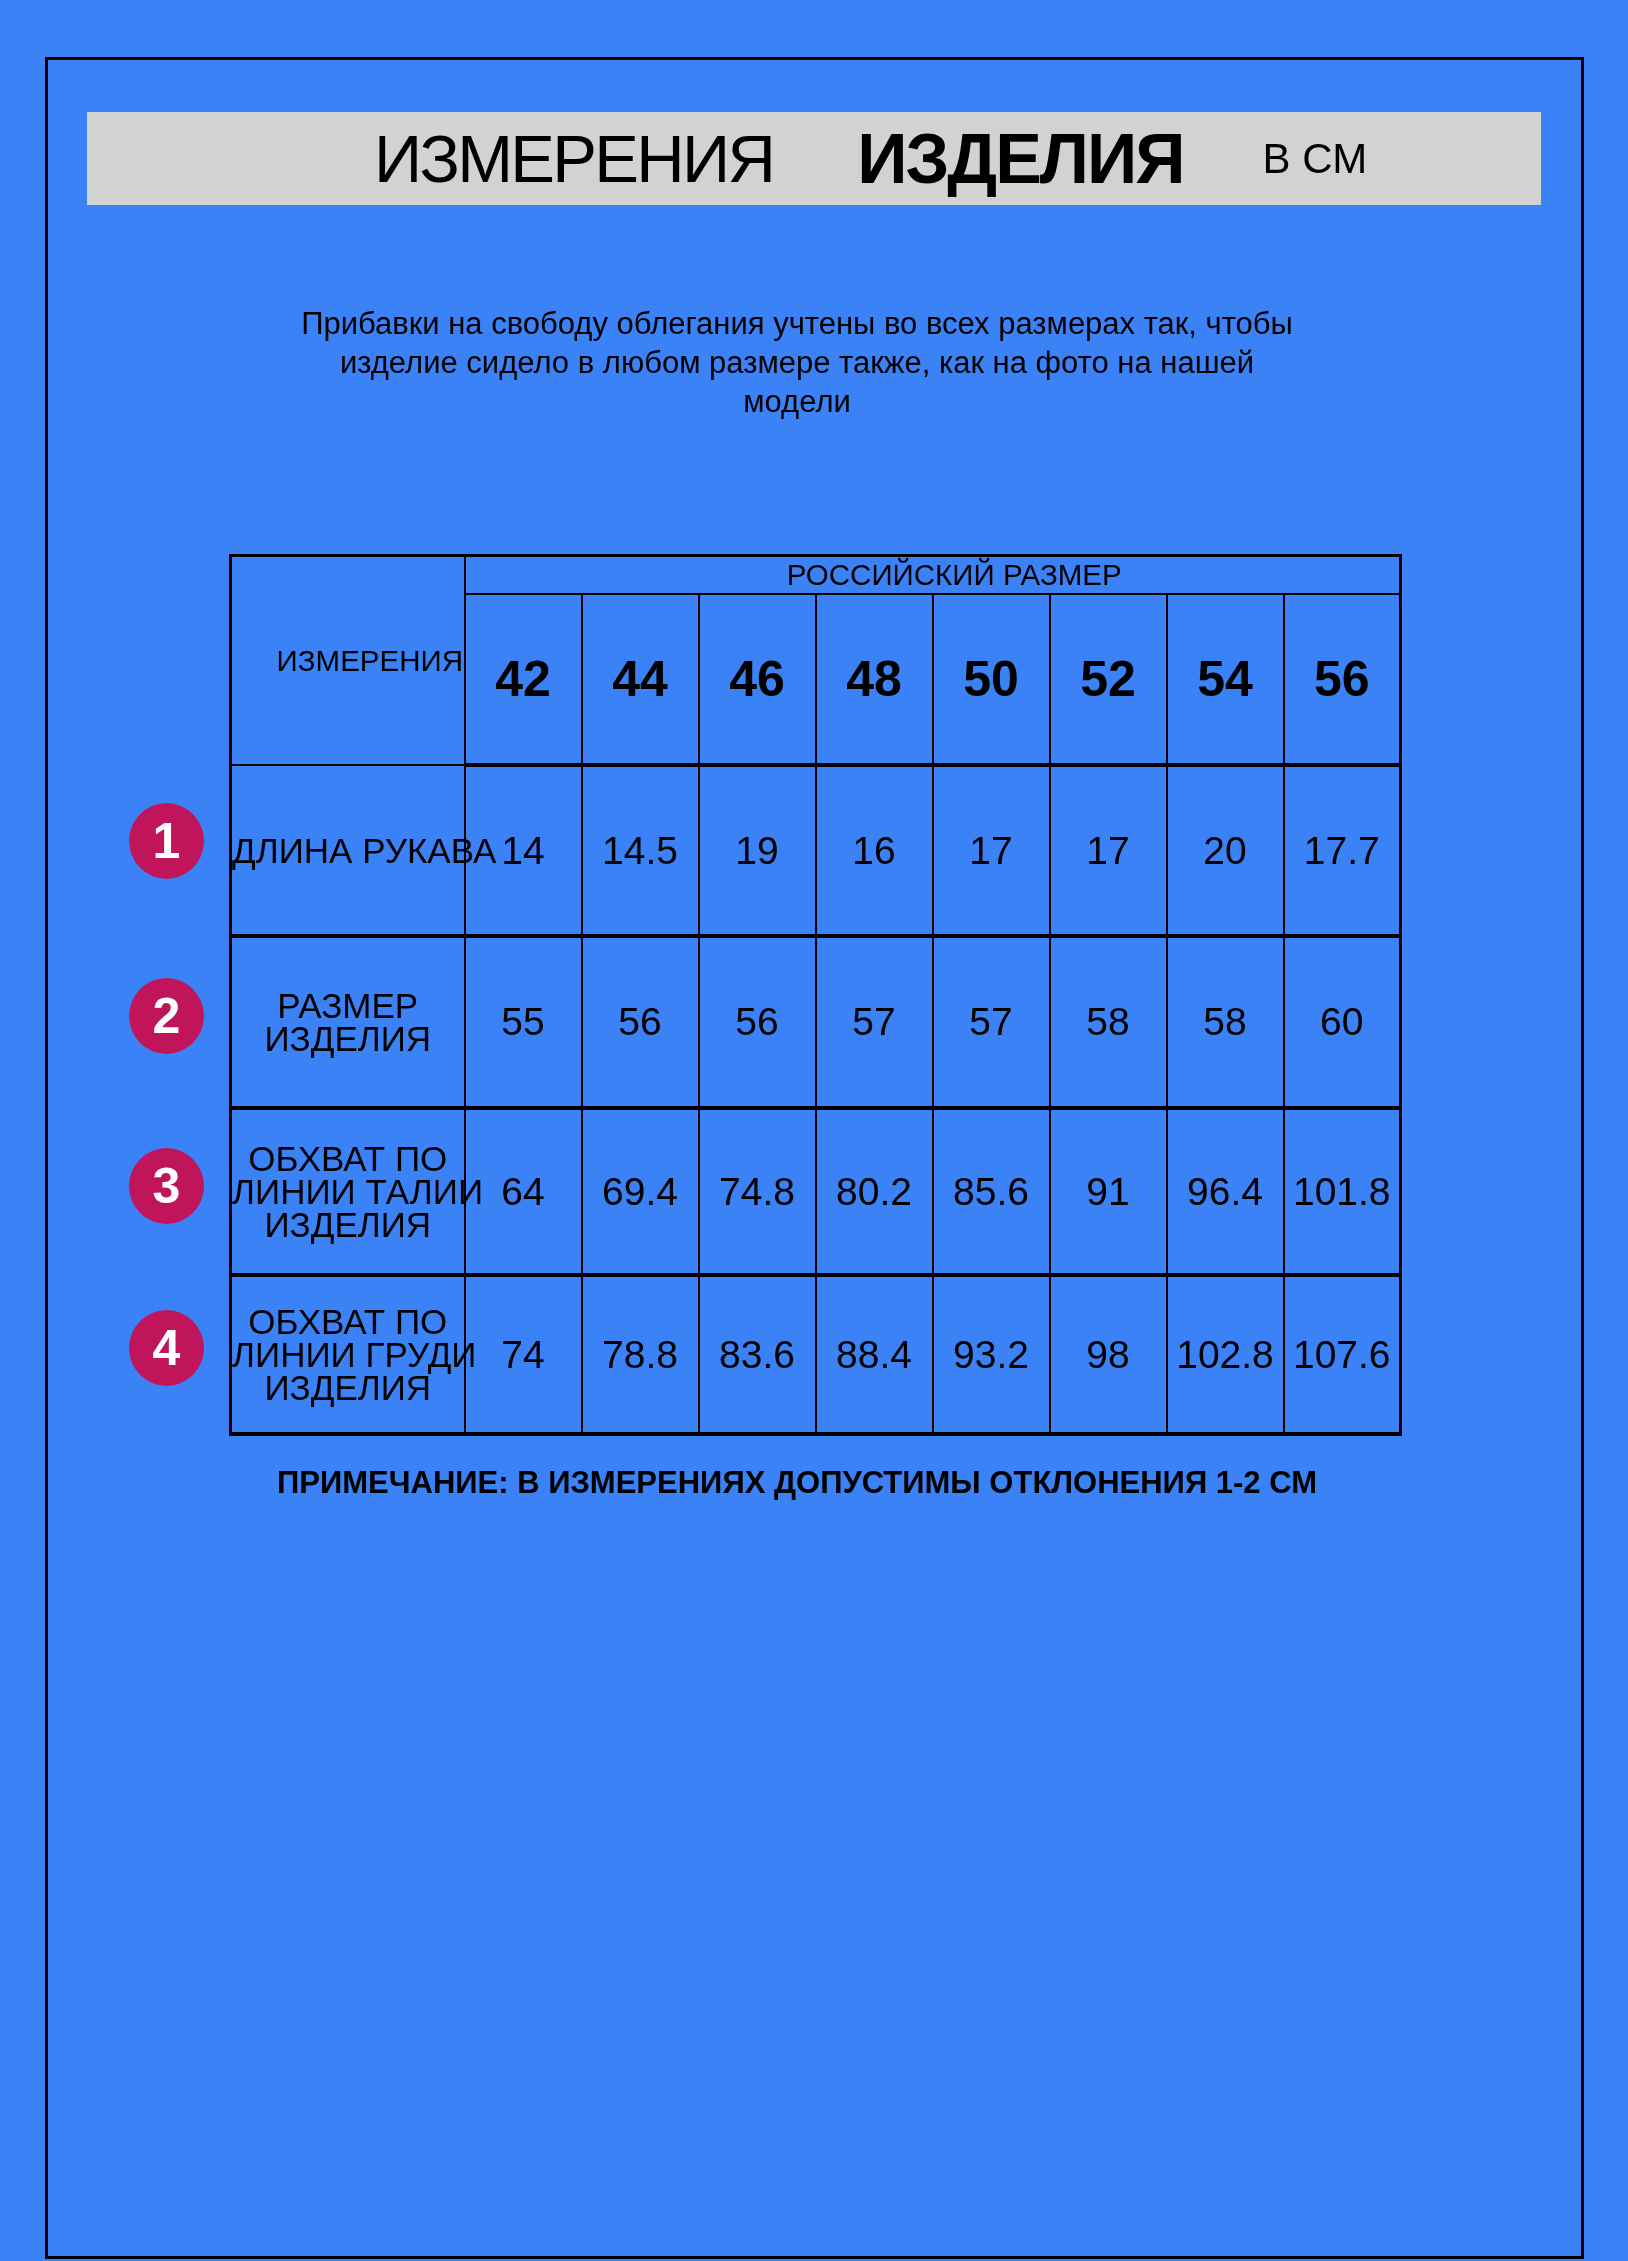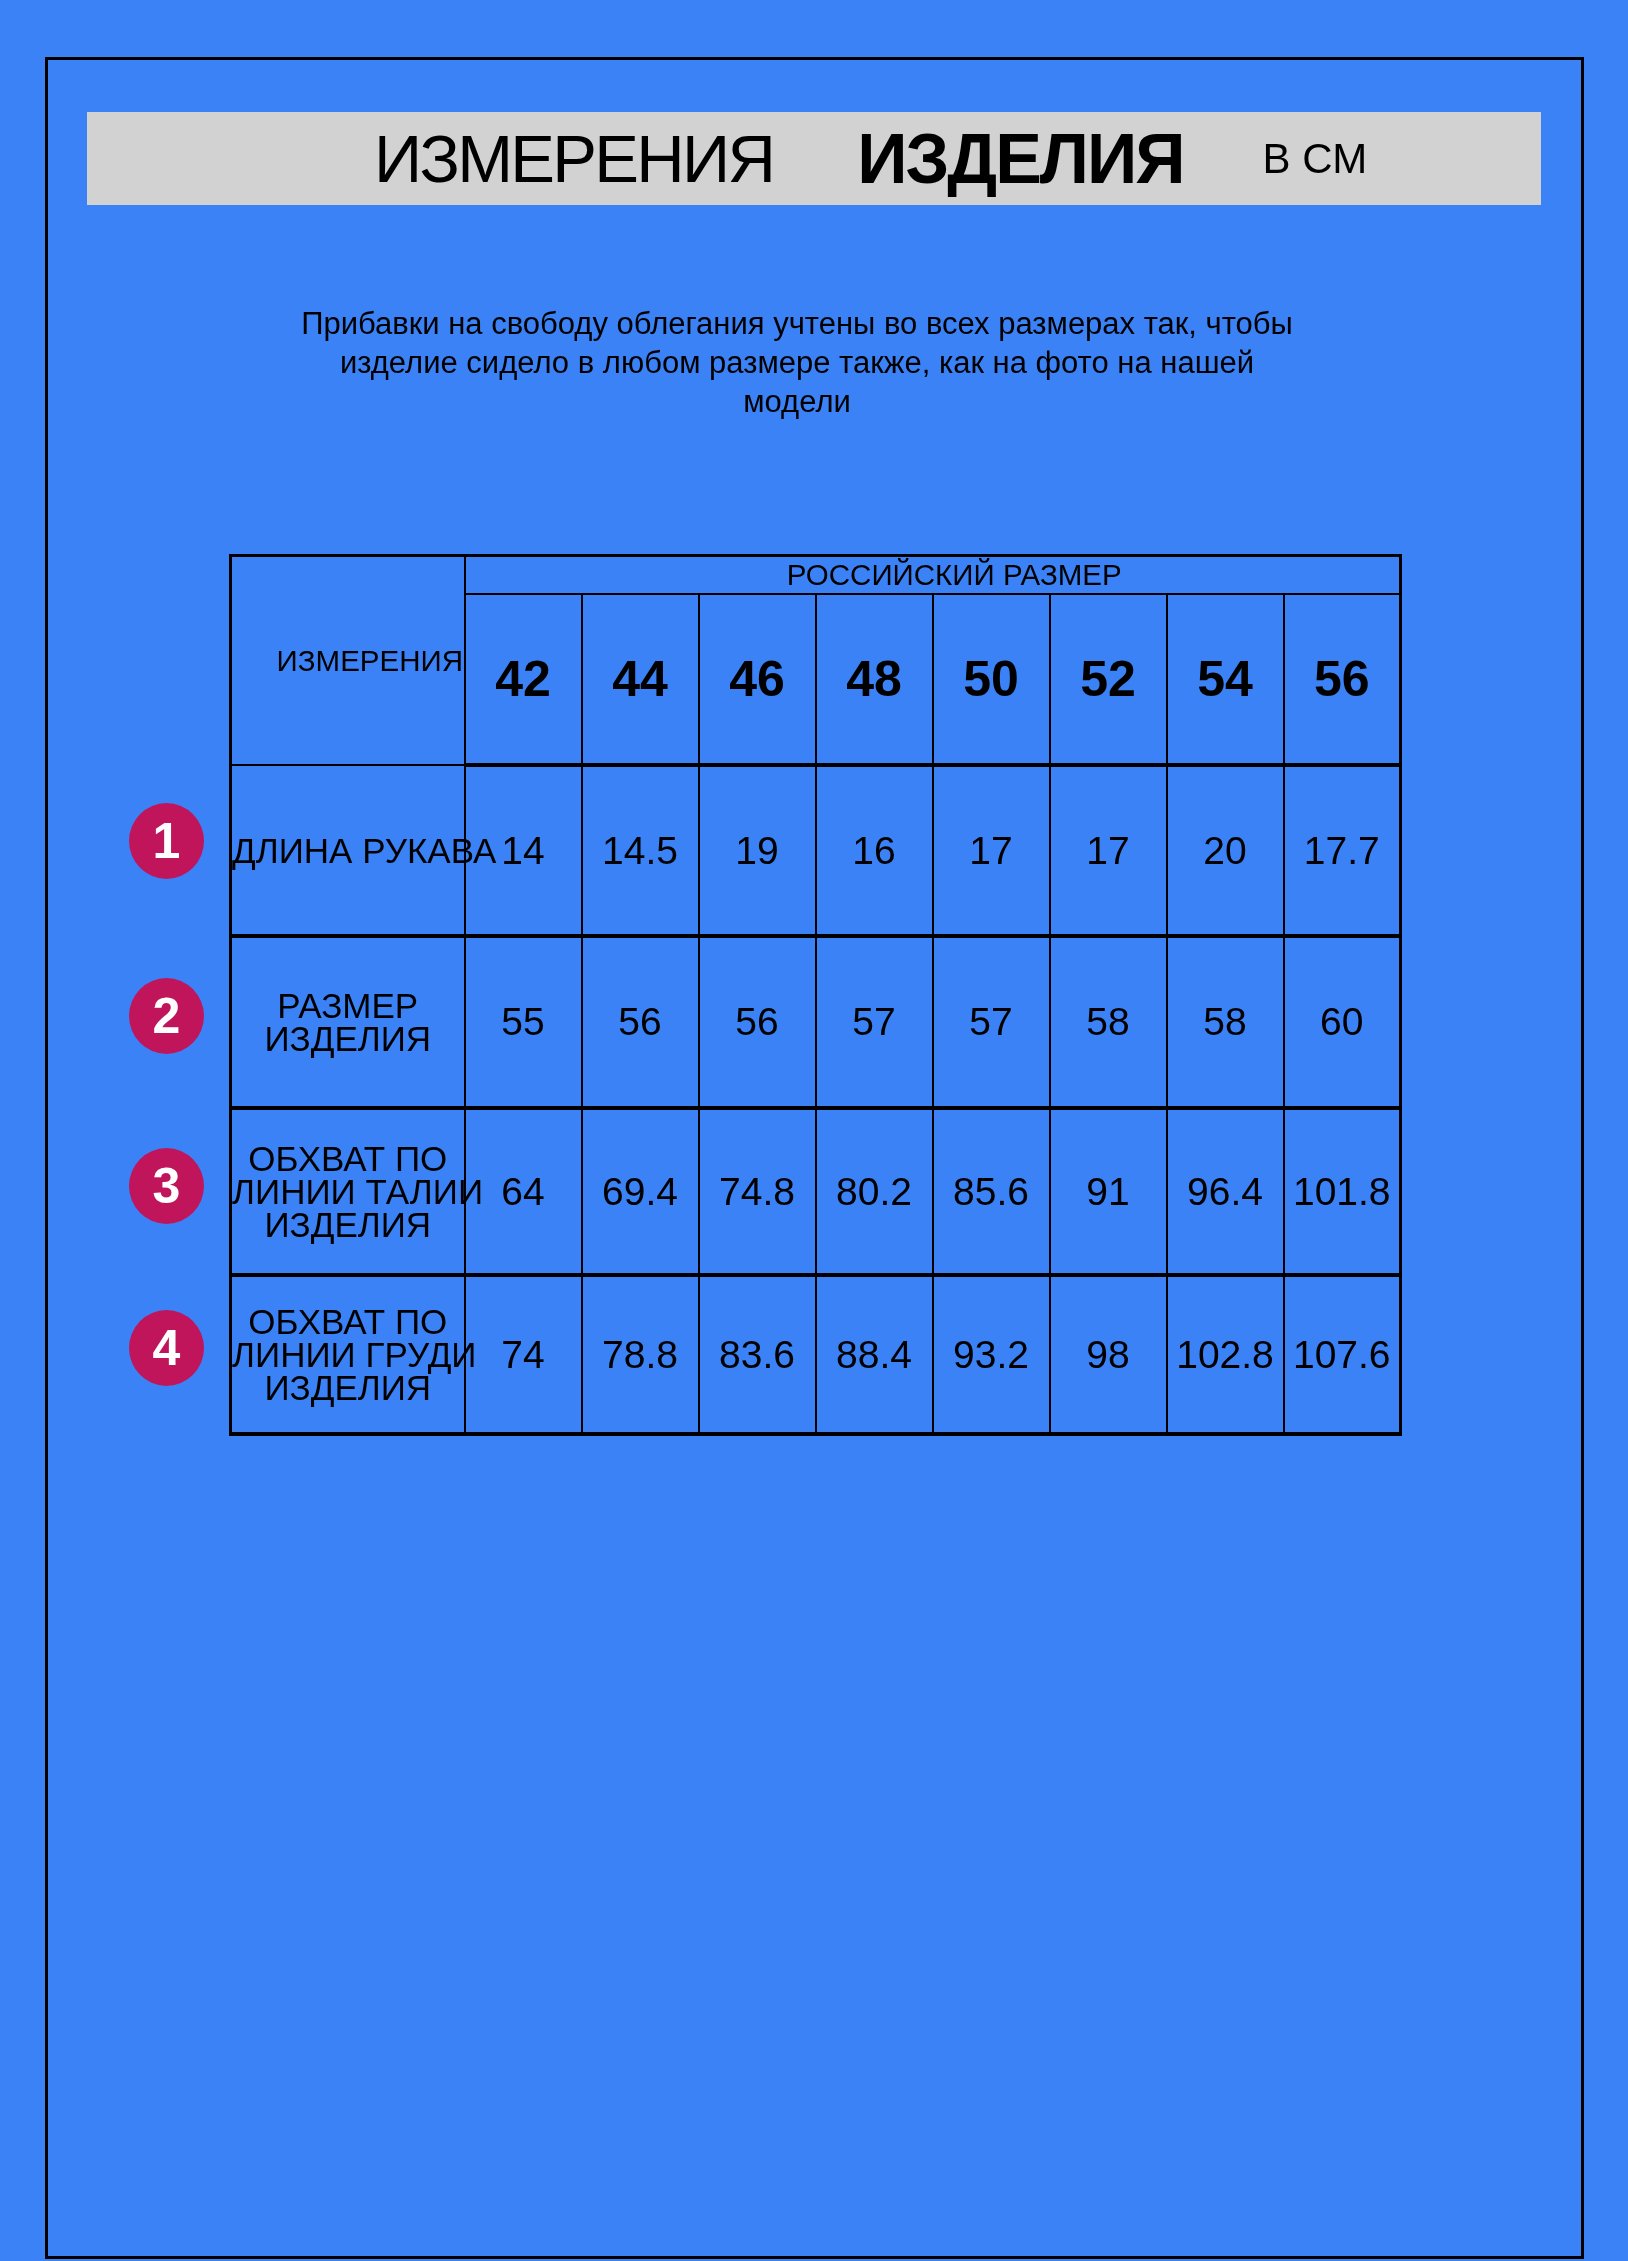--- a/index.html
+++ b/index.html
@@ -162,15 +162,16 @@
         <td>107.6</td>
       </tr>
     </tbody>
   </table>
 
   <div class="row-badge badge-1">1</div>
   <div class="row-badge badge-2">2</div>
   <div class="row-badge badge-3">3</div>
   <div class="row-badge badge-4">4</div>
 
+  <div class="centered-block note">ПРИМЕЧАНИЕ: В ИЗМЕРЕНИЯХ ДОПУСТИМЫ ОТКЛОНЕНИЯ 1-2 СМ</div>
 
 </div>
 
 
 </body></html>

